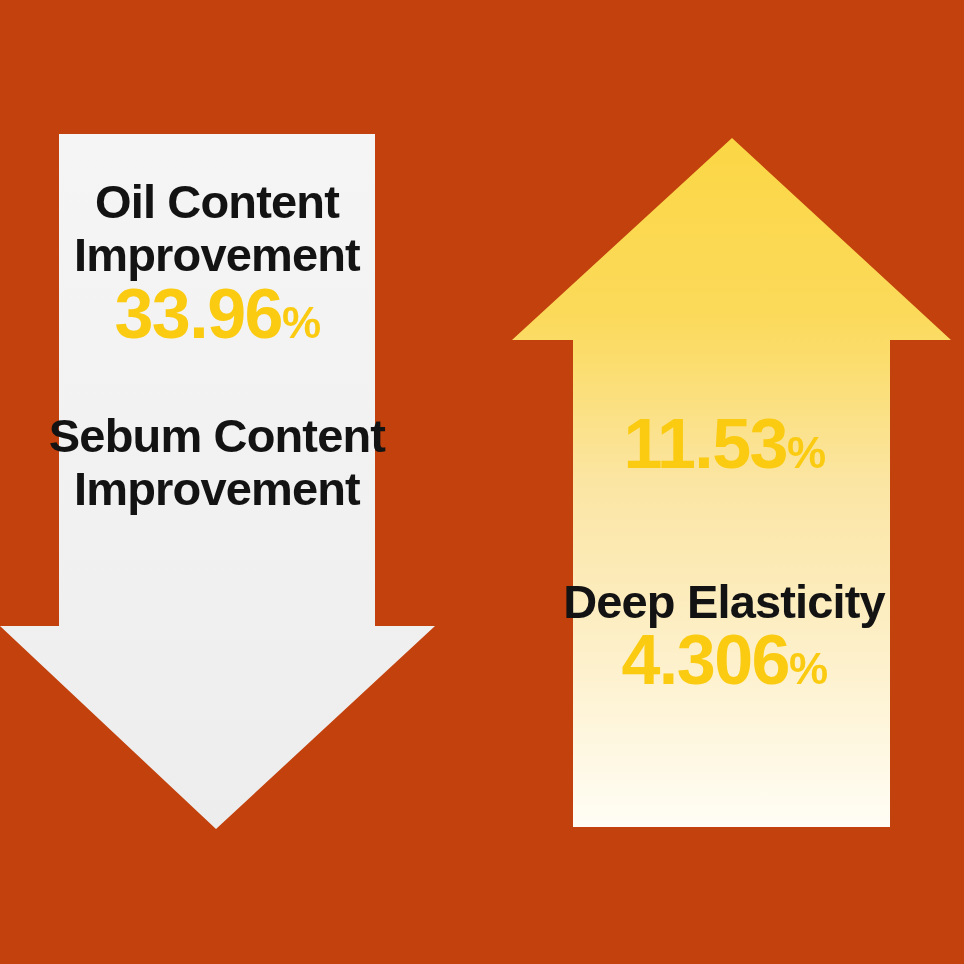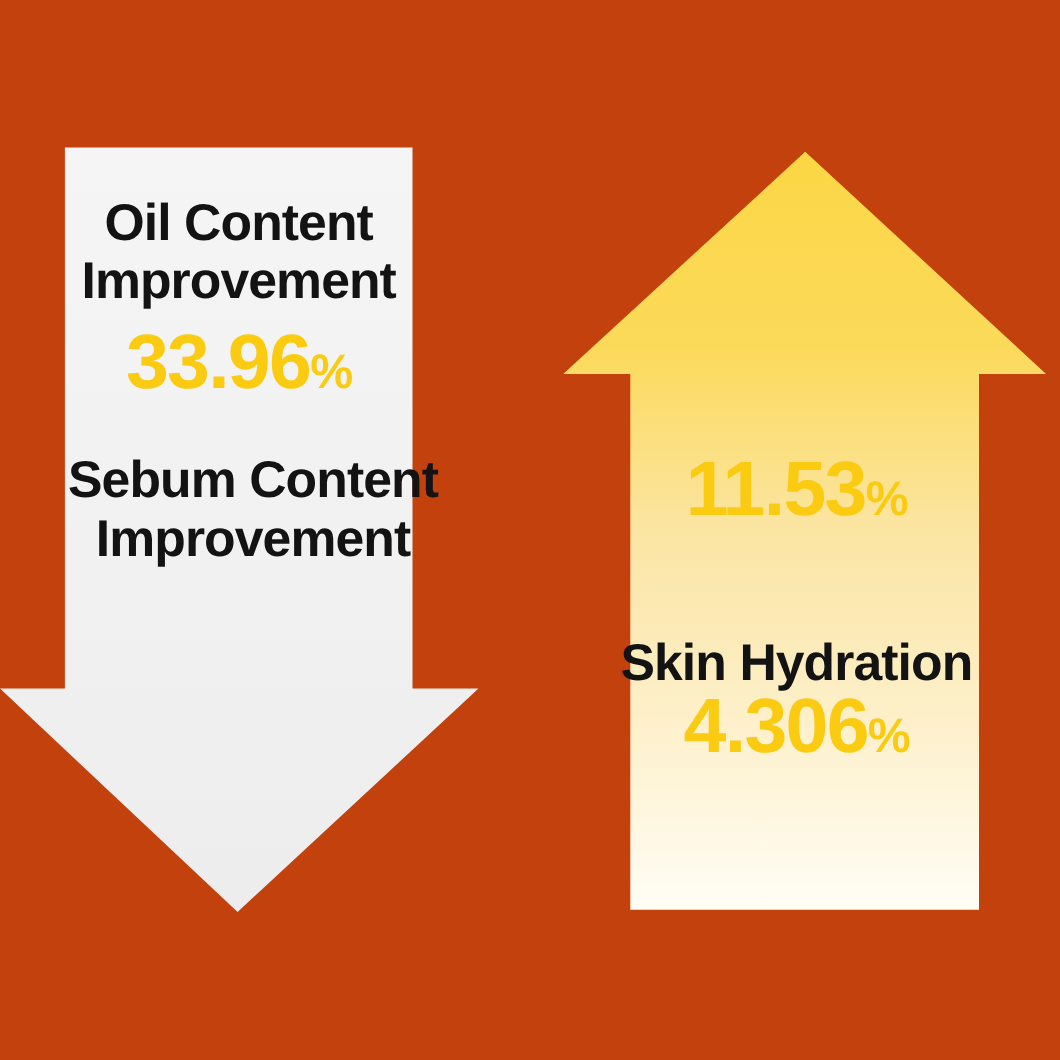--- a/index.html
+++ b/index.html
@@ -59,29 +59,28 @@
     left: 0px;
     top: 178px;
     width: 434px;
   }
   #blk-oil .metric-title {
     font-size: 47px;
   }
   #blk-oil .line2 { margin-top: 6px; display:block; }
   #blk-oil .metric-value-row {
     font-size: 70px;
-    margin-top: 16px;
+    margin-top: 1px;
   }
   #blk-oil .metric-pct { font-size: 44px; }
 
   #blk-sebum {
     left: 0px;
     top: 412px;
     width: 434px;
-    padding-left: 13px;
   }
   #blk-sebum .metric-title {
     font-size: 47px;
   }
   #blk-sebum .line2 { margin-top: 6px; display:block; }
   #blk-sebum .metric-value-row {
     font-size: 70px;
     margin-top: 16px;
   }
   #blk-sebum .metric-pct { font-size: 44px; }
@@ -149,17 +148,17 @@
   <div class="metric-block" id="blk-sebum">
     <span class="metric-title">Sebum Content</span>
     <span class="metric-title line2">Improvement</span>
   </div>
 
   <div class="metric-block" id="blk-elasticity">
     <span class="metric-value-row"><span class="metric-number">11.53</span><span class="metric-pct">%</span></span>
   </div>
 
   <div class="metric-block" id="blk-hydration">
-    <span class="metric-title">Skin Hydration</span>
+    <span class="metric-title">Deep Elasticity</span>
     <span class="metric-value-row"><span class="metric-number">4.306</span><span class="metric-pct">%</span></span>
   </div>
 
 </div>
 
 </body></html>

